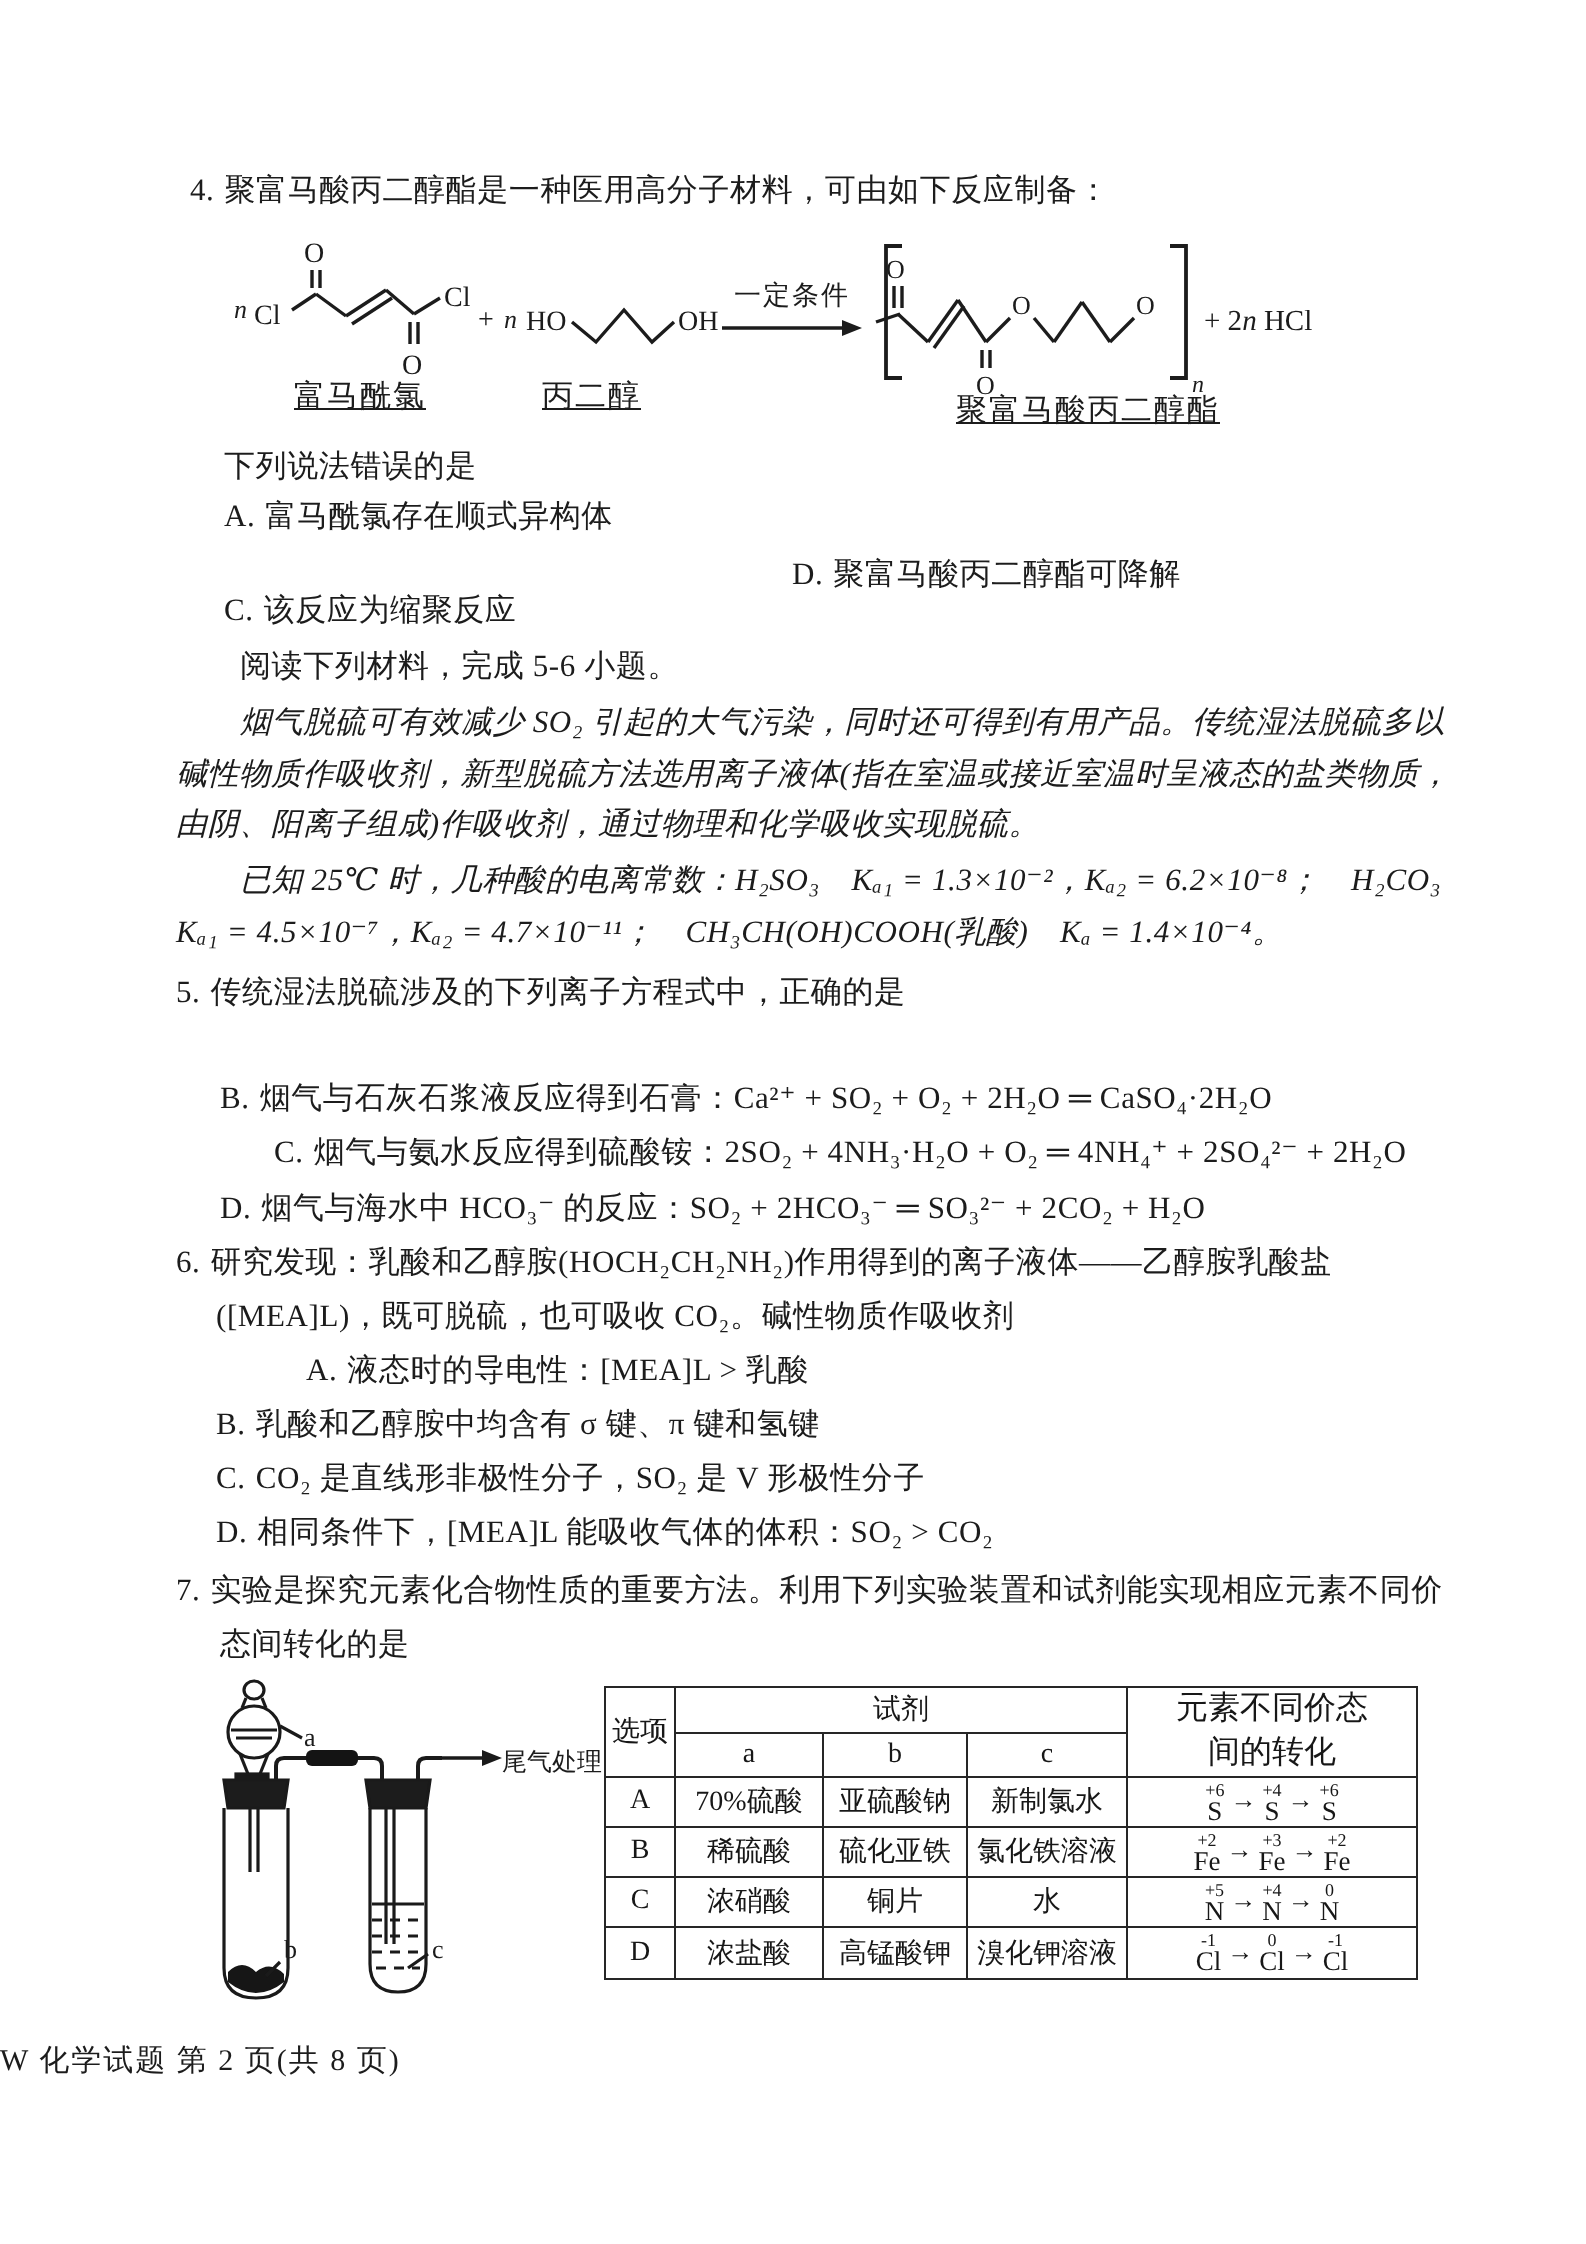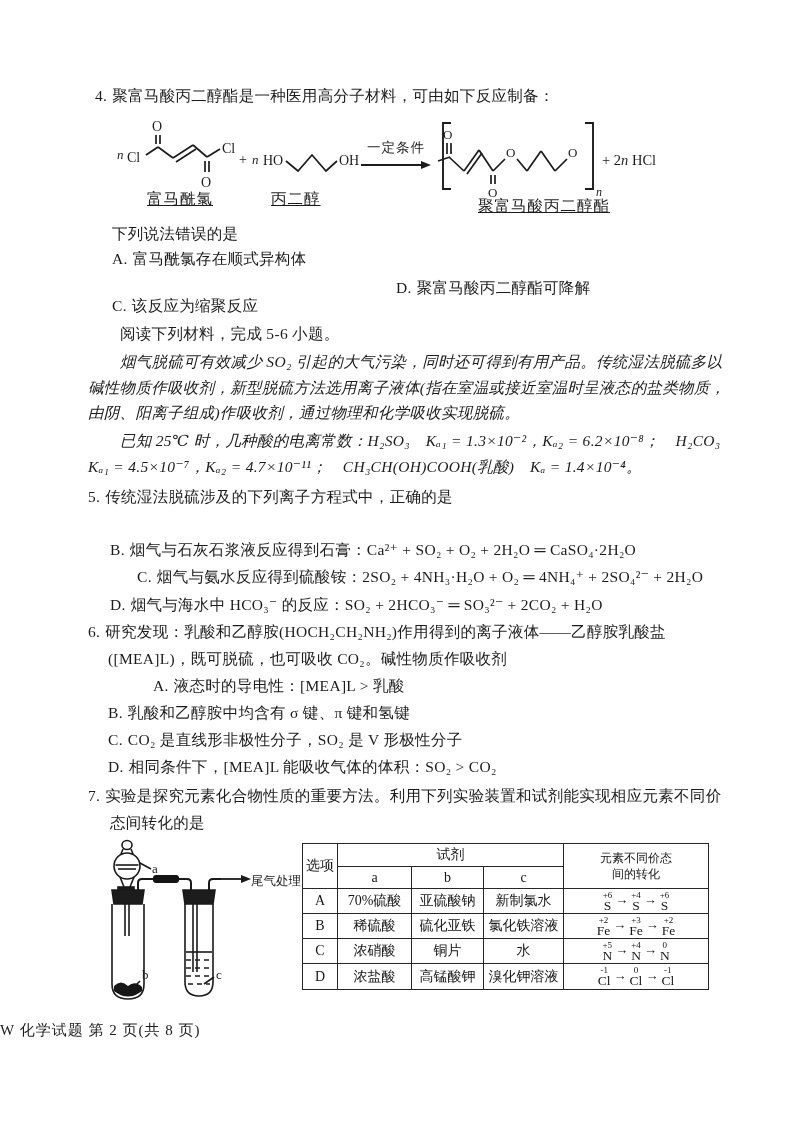--- a/index.html
+++ b/index.html
@@ -10,21 +10,21 @@
   .num{margin-right:5px;}
   .lbl{margin-right:5px;}
   .struct-label{font-size:15.5px;letter-spacing:1px;text-decoration:underline;}
   .cond-txt{font-size:13.5px;text-align:center;letter-spacing:1px;}
   svg.abs{position:absolute;overflow:visible;}
   svg text{font-family:"Liberation Serif","DejaVu Serif",serif;fill:#1c1c1c;}
   .rx-arrow{position:absolute;}
   table.q7t{position:absolute;left:302px;top:843px;border-collapse:collapse;table-layout:fixed;
             font-size:14px;text-align:center;color:#171717;}
   table.q7t th,table.q7t td{border:1.6px solid #262626;padding:0 1px;font-weight:normal;}
-  .convh{font-size:12px;line-height:1.35;margin-top:40px;}
+  .convh{font-size:16px;line-height:1.35;margin-top:40px;}
   .oxel{display:inline-flex;flex-direction:column;align-items:center;vertical-align:middle;line-height:1;}
   .ox{font-size:9px;line-height:8px;letter-spacing:0;}
   .el{font-size:13.5px;line-height:13px;}
   .arr{margin:0 3px;font-size:13px;}
   .footer{position:absolute;left:0;top:1021px;width:100%;text-align:left;font-size:15px;letter-spacing:1px;}
 </style>
 </head>
 <body>
 
 <div class="page">

